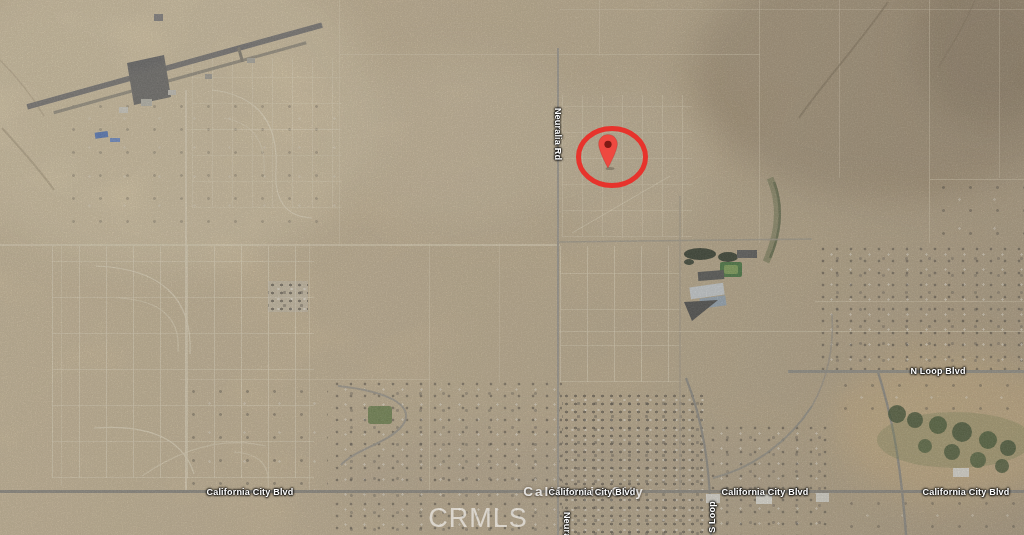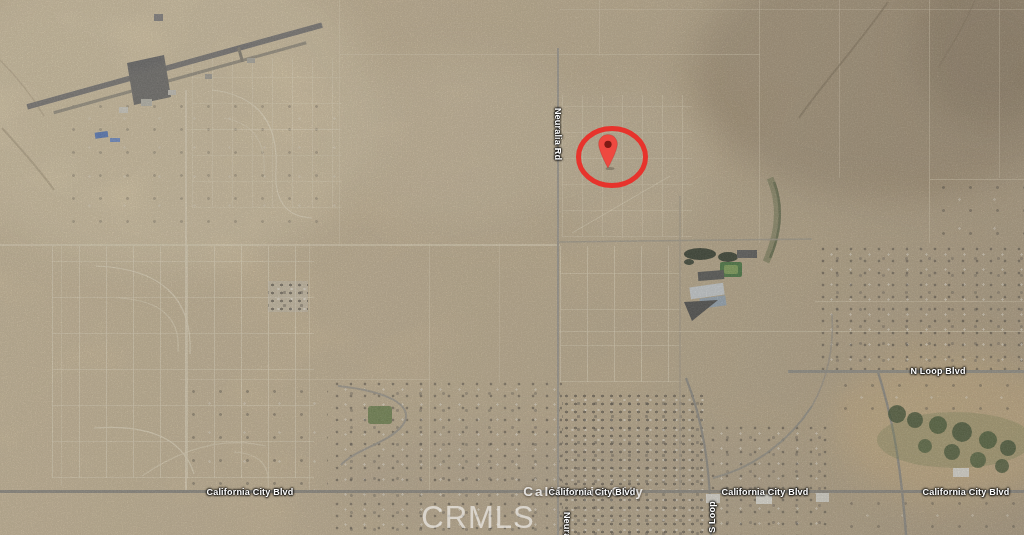--- a/index.html
+++ b/index.html
@@ -48,21 +48,21 @@
   }
   .rot90  { transform: translate(-50%,-50%) rotate(90deg); }
   .rot-90 { transform: translate(-50%,-50%) rotate(-90deg); }
   .place-label {
     font-weight:700; font-size:13.5px; letter-spacing:2px; z-index:9;
     color: rgba(255,255,255,.8); white-space:nowrap;
     text-shadow: 0 0 3px rgba(90,78,62,.8), 0 1px 2px rgba(70,60,48,.6);
     transform: translate(-50%,-50%);
   }
   .mls-watermark {
-    font-weight:500; font-size:31px; letter-spacing:1px; z-index:9;
+    font-weight:500; font-size:27px; letter-spacing:1px; z-index:9;
     color: rgba(255,255,255,.58); white-space:nowrap;
     transform: translate(-50%,-50%);
   }
   .z1{z-index:1}.z2{z-index:2}.z3{z-index:3}.z5{z-index:5}
   .z6{z-index:6}.z7{z-index:7}.z12{z-index:12}
 </style>
 </head>
 <body>
 
 <div id="map">

